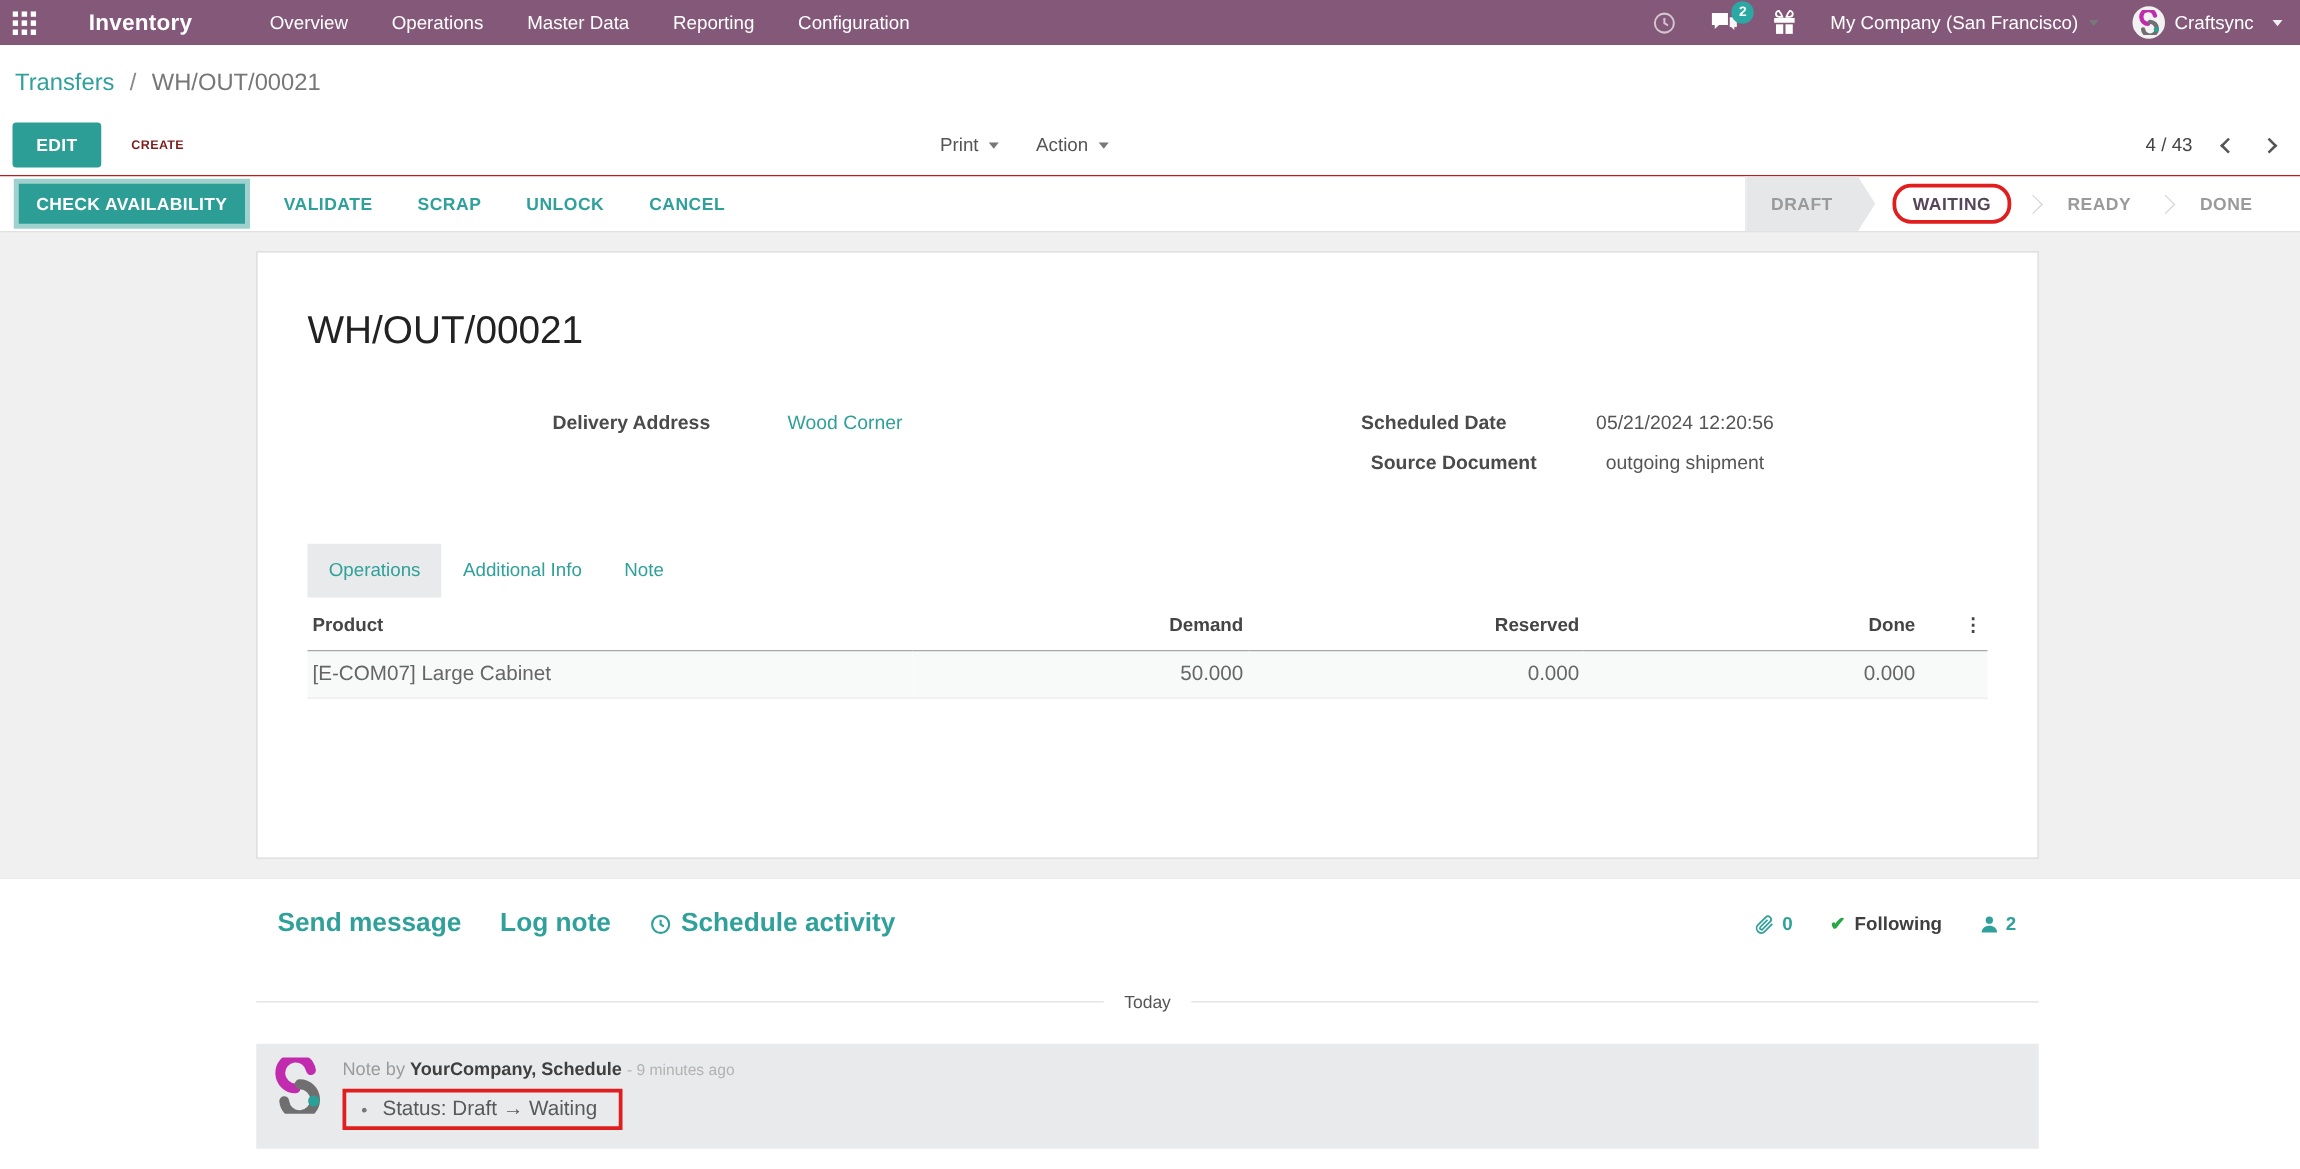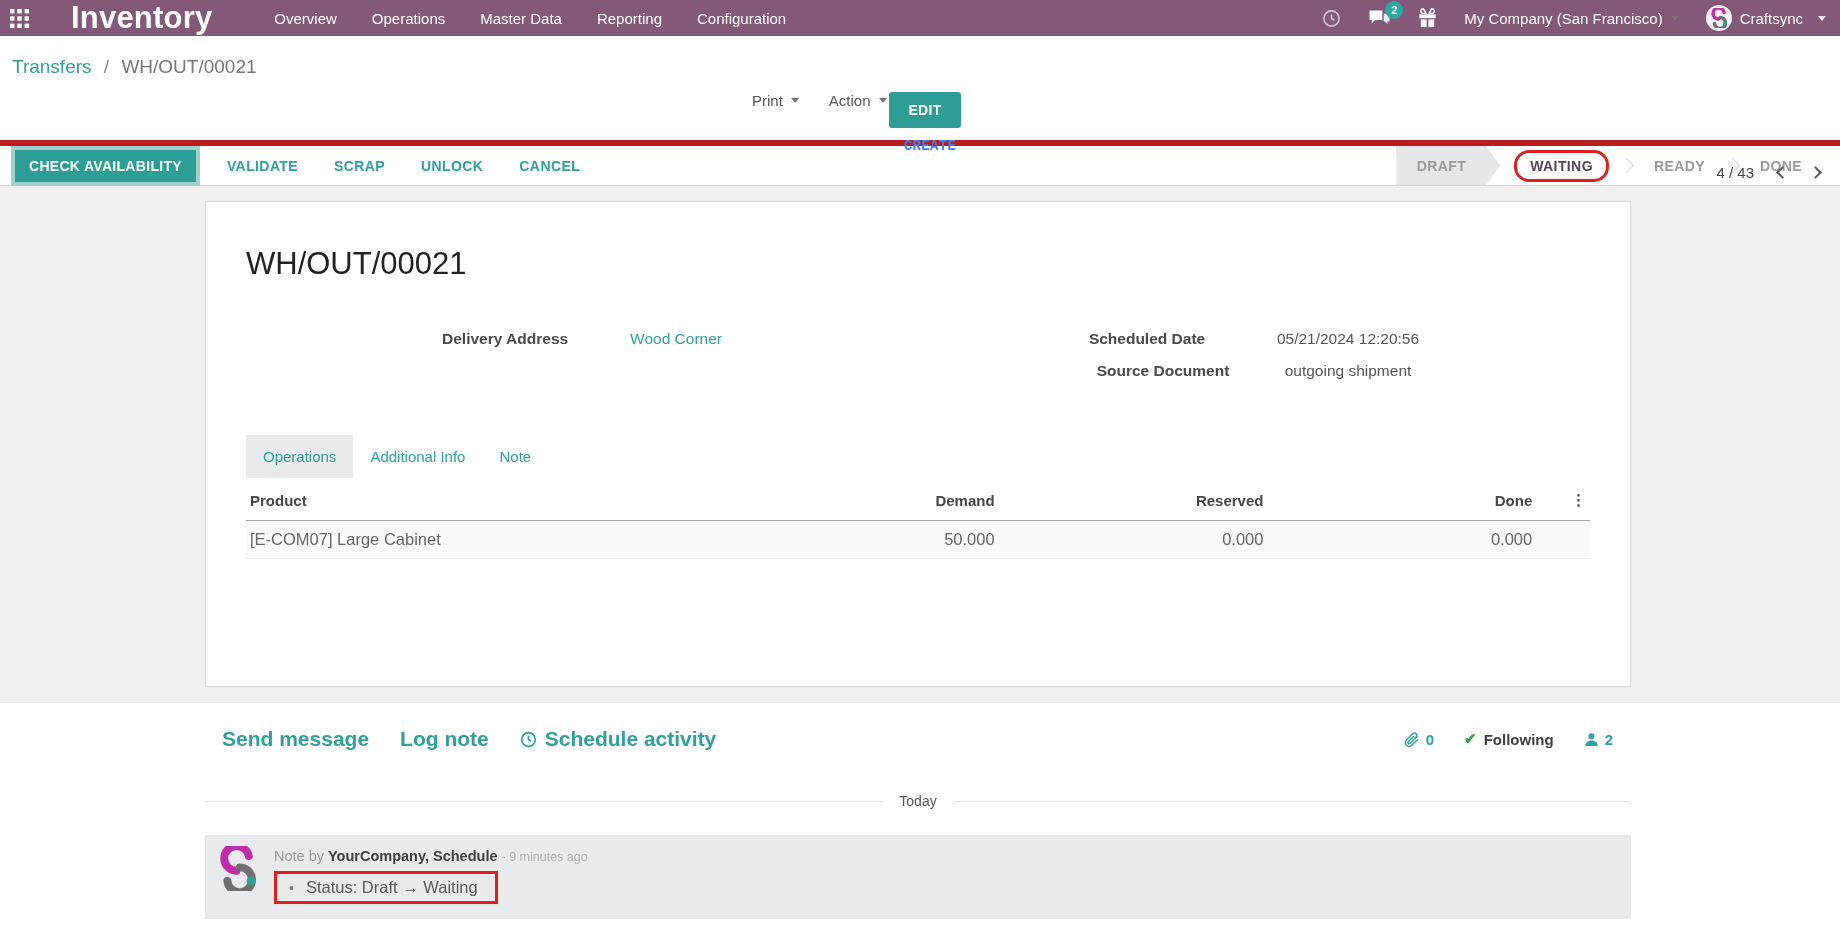--- a/index.html
+++ b/index.html
@@ -6,59 +6,59 @@
   body {
     width:1840px; height:935px; overflow:hidden; background:#fff;
     font-family:"Liberation Sans", sans-serif; color:#444;
   }
   [data-interactable="true"]{ cursor:pointer; }
 
   
   .nav{ height:36px; background:#835879; display:flex; align-items:center;
         padding:0 14px 0 10px; color:#fff; }
   .grid-icon{ display:flex; margin-right:42px; }
-  .app-title{ font-size:31px; font-weight:600; letter-spacing:.2px; }
+  .app-title{ font-size:18px; font-weight:600; letter-spacing:.2px; }
   .nav-menus{ display:flex; gap:35px; margin-left:62px; font-size:15px; }
   .nav-menus span{ padding:2px 0; }
   .nav-right{ margin-left:auto; display:flex; align-items:center; gap:27px; font-size:15px; }
   .icon-btn{ display:flex; align-items:center; position:relative; }
   .badge{ position:absolute; top:-8px; right:-12px; width:18px; height:18px;
           background:#2ba8a3; border-radius:50%; color:#fff; font-size:11px;
           display:flex; align-items:center; justify-content:center; font-weight:700; }
   .caret{ display:inline-block; width:0; height:0; border-left:4px solid transparent;
           border-right:4px solid transparent; border-top:5px solid rgba(255,255,255,.9);
           margin-left:7px; }
   .user-menu{ display:flex; align-items:center; gap:8px; white-space:nowrap; }
   .nav-avatar{ width:26px; height:26px; border-radius:50%; background:#f2f2f2;
                display:flex; align-items:center; justify-content:center; overflow:hidden; }
 
   
   .control{ background:#fff; padding:16px 0 0 10px; }
   .breadcrumb{ font-size:19px; margin:4px 0 14px 2px; }
   .bc-link{ color:#2fa09a; }
   .bc-sep{ color:#888; margin:0 7px; }
   .bc-current{ color:#777; }
-  .cp-row{ display:flex; align-items:center; height:48px; position:relative;flex-direction:column; }
+  .cp-row{ display:flex; align-items:center; height:48px; position:relative; }
   .btn-edit{ background:#2d9e96; color:#fff; border:none; font-weight:700; font-size:14px;
              padding:10px 19px; border-radius:3px; letter-spacing:.3px;
              font-family:inherit; }
-  .btn-create{ background:none; border:none; color:#3b82f6; font-weight:700; font-size:14px;
-               padding:10px 14px; margin-left:10px; letter-spacing:.3px; font-family:Liberation Mono, monospace; }
+  .btn-create{ background:none; border:none; color:#7f1d1d; font-weight:700; font-size:10px;
+               padding:10px 14px; margin-left:10px; letter-spacing:.3px; font-family:Liberation Sans, sans-serif; }
   .cp-center{ position:absolute; left:742px; display:flex; gap:30px; color:#555; font-size:15px; }
   .dd{ display:flex; align-items:center; }
   .dd .caret{ border-top-color:#777; margin-left:8px; }
   .cp-right{ margin-left:auto; display:flex; align-items:center; gap:24px; padding-right:20px;
              color:#444; font-size:15px; }
   .pchev{ width:9px; height:9px; border-top:2px solid #555; border-right:2px solid #555;
           display:inline-block; }
   .pchev.prev{ transform:rotate(-135deg); }
   .pchev.next{ transform:rotate(45deg); }
 
   
-  .statusbar{ height:46px; border-top:6px solid #b91c1c; border-bottom:1px solid #d8d8d8;
+  .statusbar{ height:46px; border-top:1px solid #b91c1c; border-bottom:1px solid #d8d8d8;
               background:#fff; display:flex; align-items:stretch; justify-content:space-between; }
   .sb-left{ display:flex; align-items:center; padding-left:10px; }
   .sb-primary{ background:#2d9e96; color:#fff; border:none; font-weight:700; font-size:14px;
                padding:8px 14px; letter-spacing:.3px; box-shadow:0 0 0 4px #9fd2ce;
                margin:0 10px 0 5px; font-family:inherit; }
   .sb-btn{ background:none; border:none; color:#2fa09a; font-weight:700; font-size:14px;
            padding:8px 15px; letter-spacing:.4px; margin-left:6px; font-family:inherit;text-align:center; }
   .pipeline{ display:flex; align-items:stretch; border-left:1px solid #ececec; padding-right:14px; }
   .step{ display:flex; align-items:center; padding:0 24px; font-size:14px; font-weight:700;
          color:#9a9a9a; letter-spacing:.4px; }

